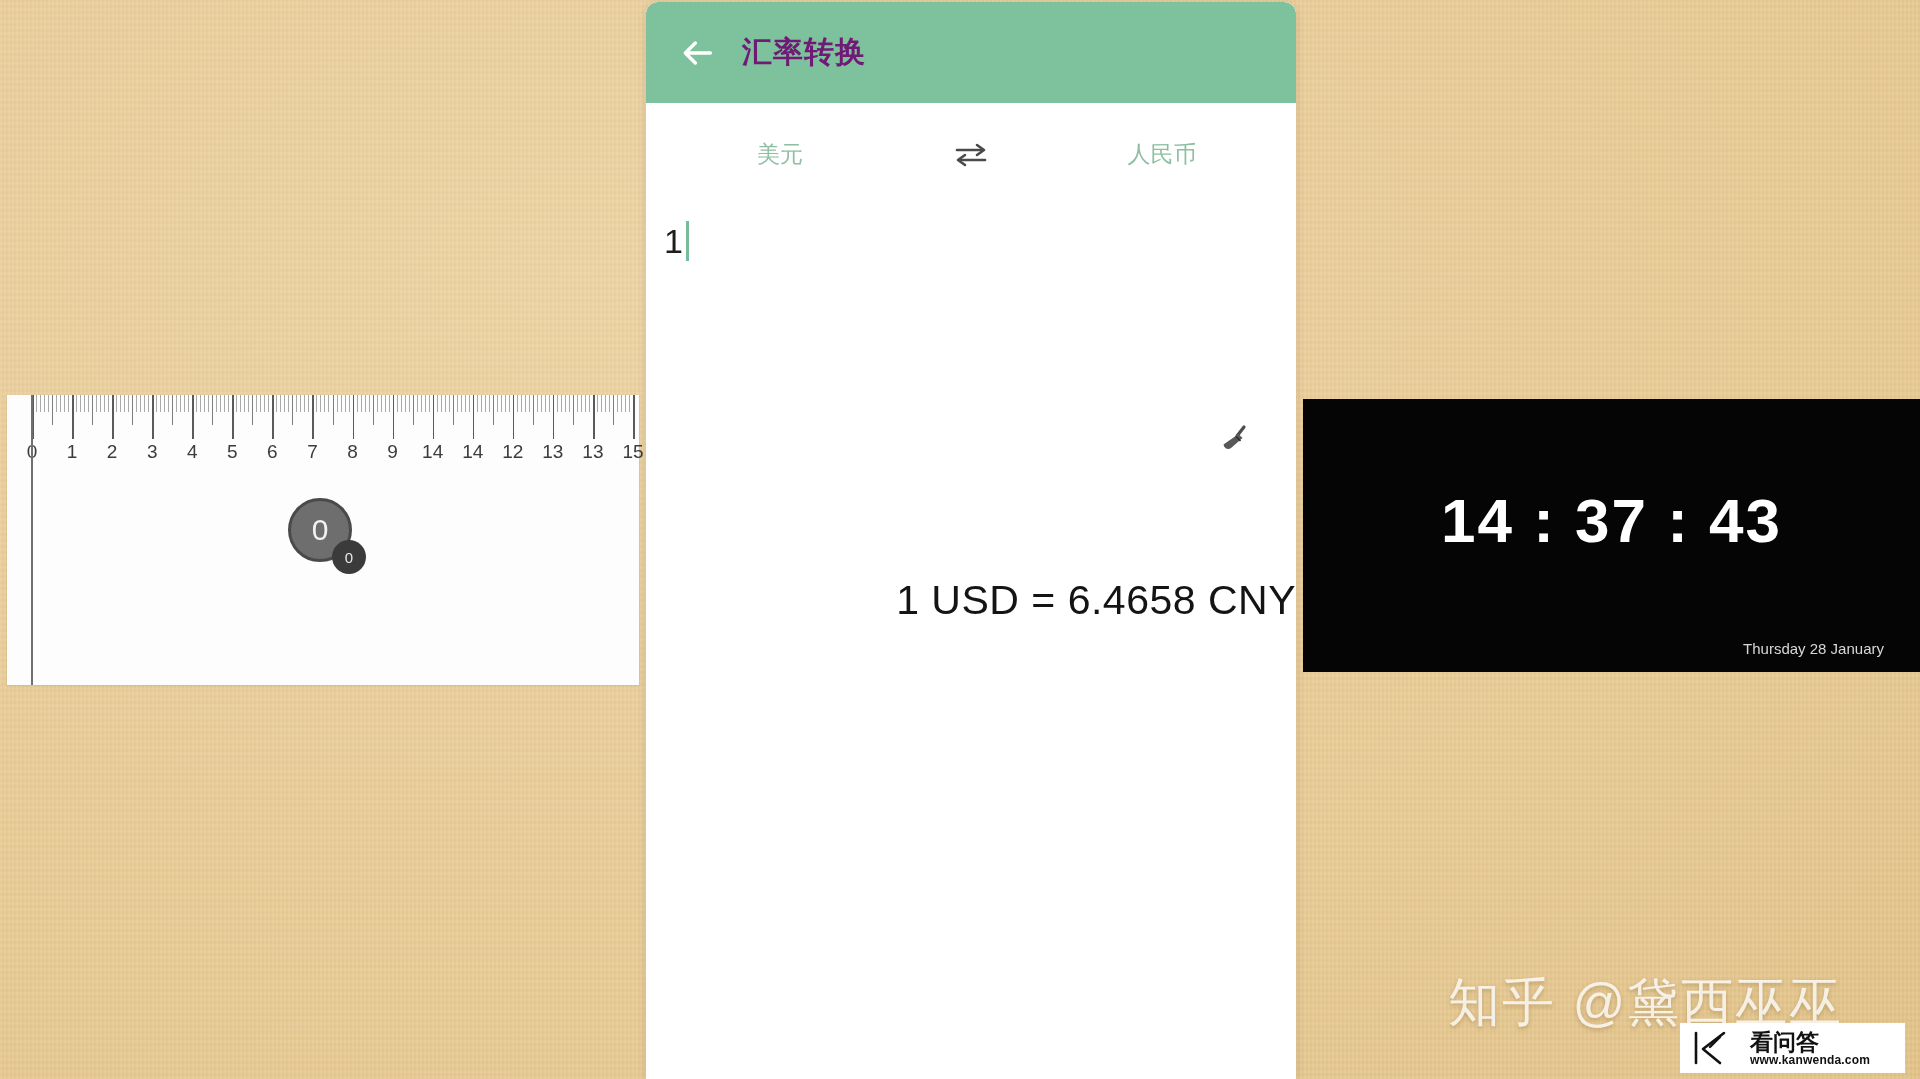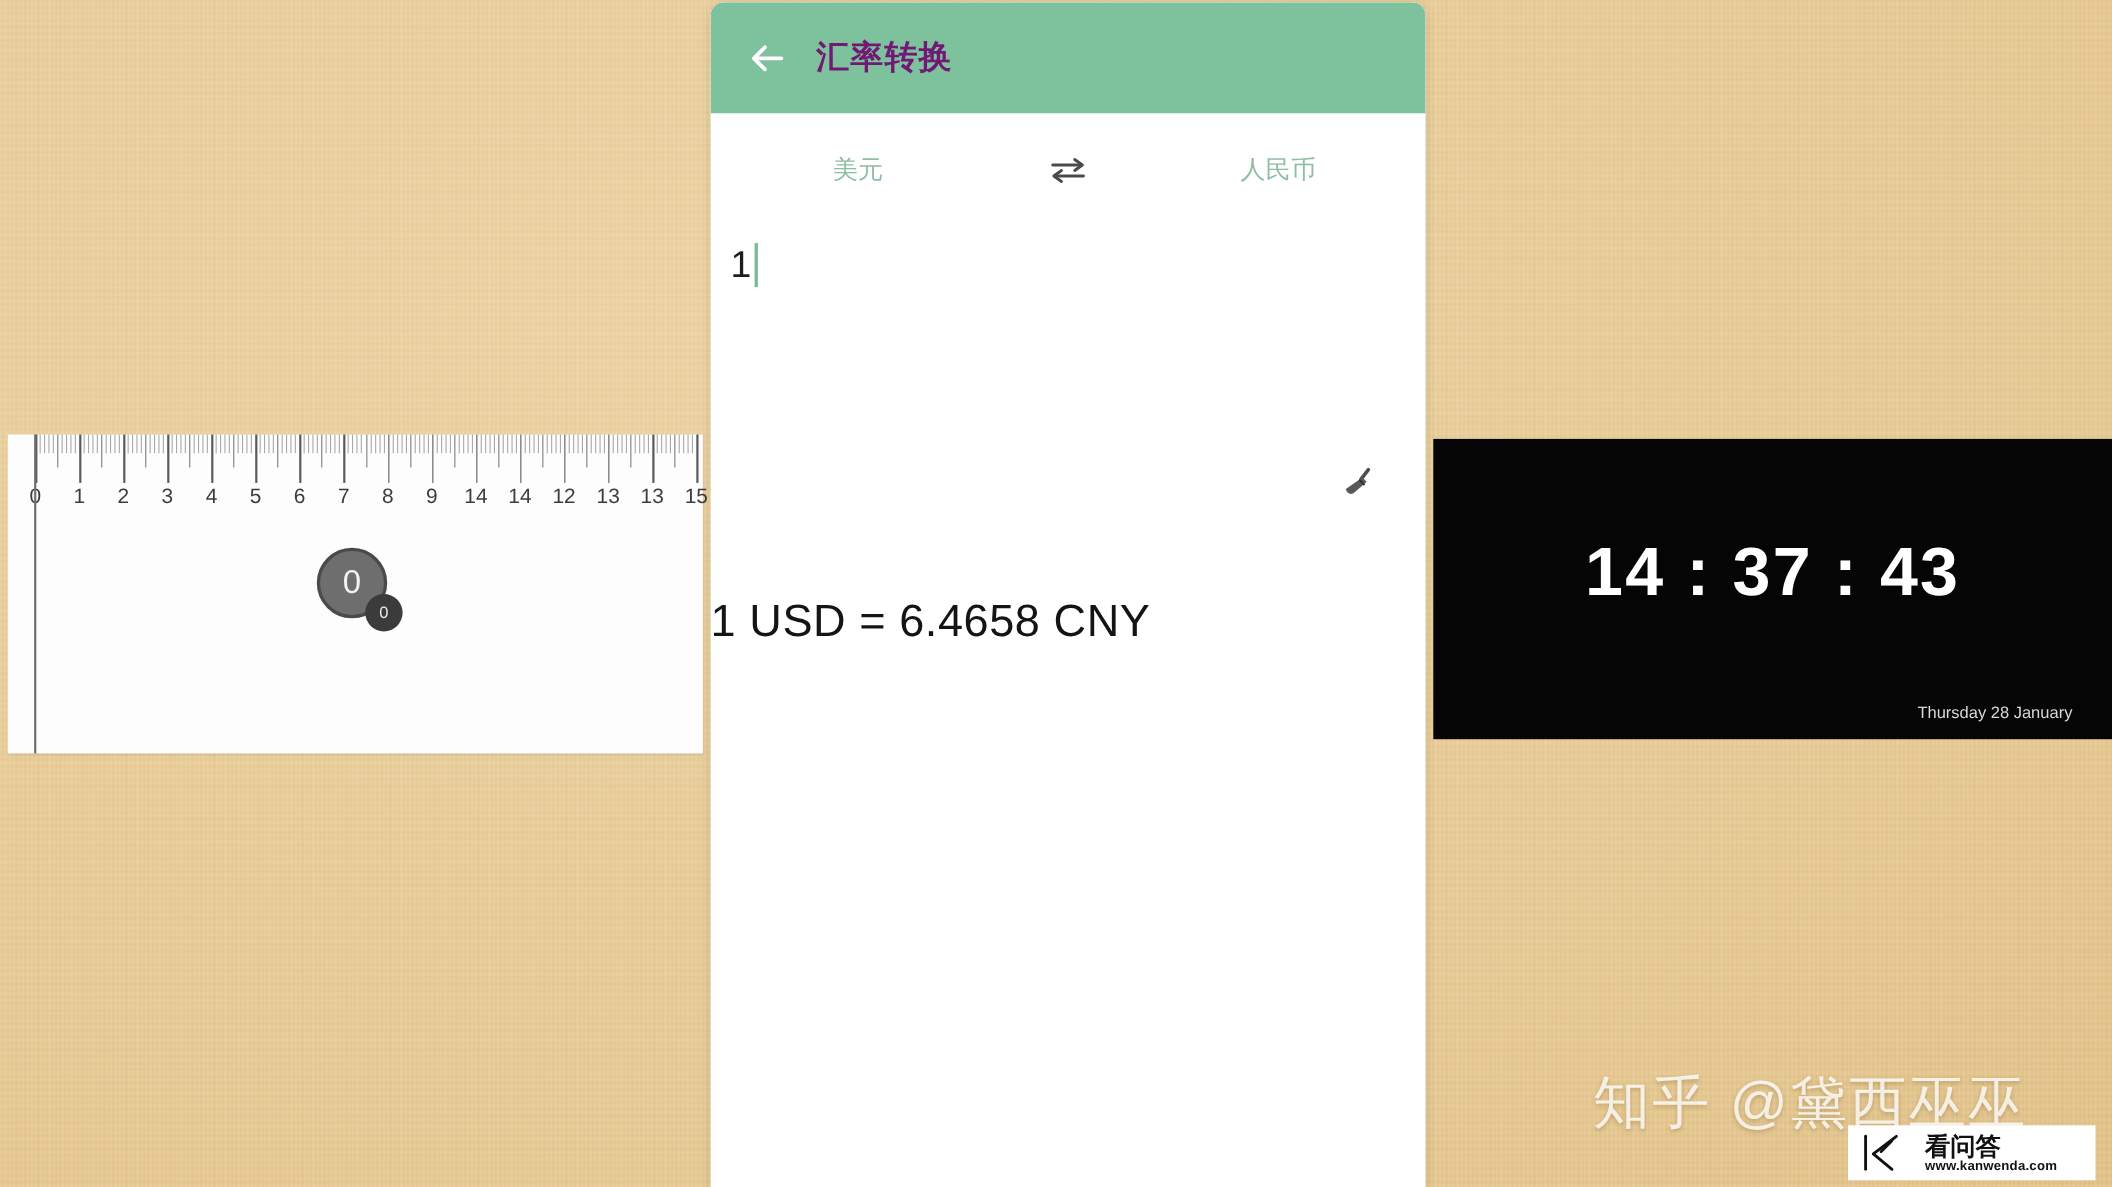--- a/index.html
+++ b/index.html
@@ -91,21 +91,21 @@
   #clear-button {
     position:absolute; right:38px; bottom:10px; width:46px; height:46px;
     display:flex; align-items:center; justify-content:center; cursor:pointer;
   }
   #query-button {
     margin:22px 18px 0 18px; height:68px; background:#7ec19d; border-radius:7px;
     display:flex; align-items:center; justify-content:center;
     color:#ffffff; font-size:26px; font-weight:bold; cursor:pointer; border:none; width:614px;
   }
   #result-text {
-    margin-top:68px; text-align:left; font-size:41px; color:#141414;
+    margin-top:104px; text-align:right; font-size:41px; color:#141414;
     letter-spacing:0.5px;
   }
 
   
   #clock-widget {
     position:absolute; left:1303px; top:399px; width:617px; height:273px;
     background:#050505; overflow:hidden;
   }
   #clock-time {
     position:absolute; left:0; right:0; top:86px; text-align:center;

